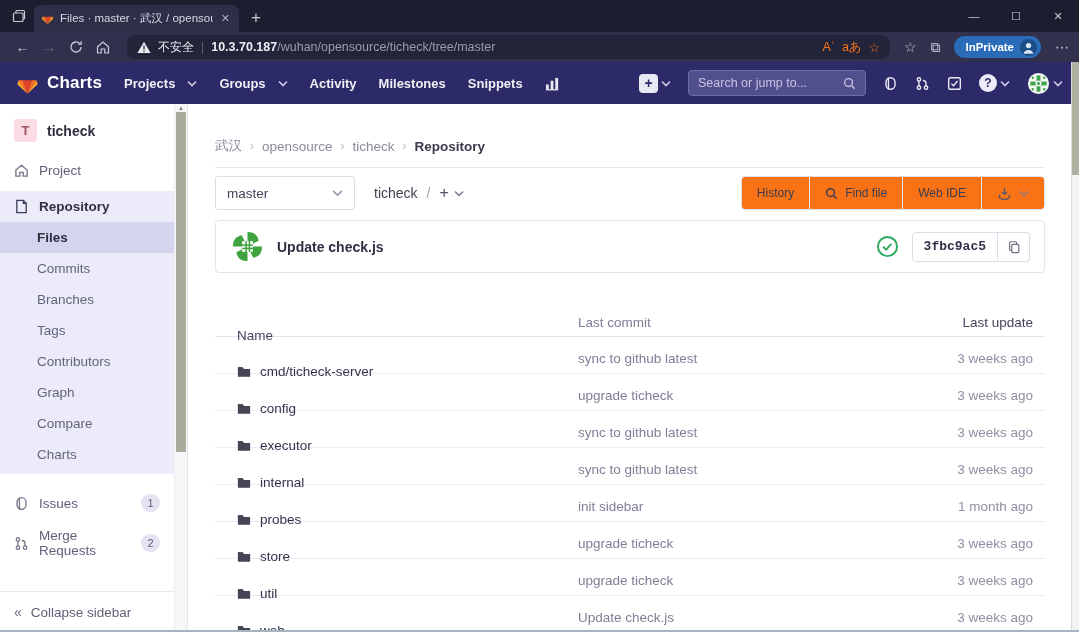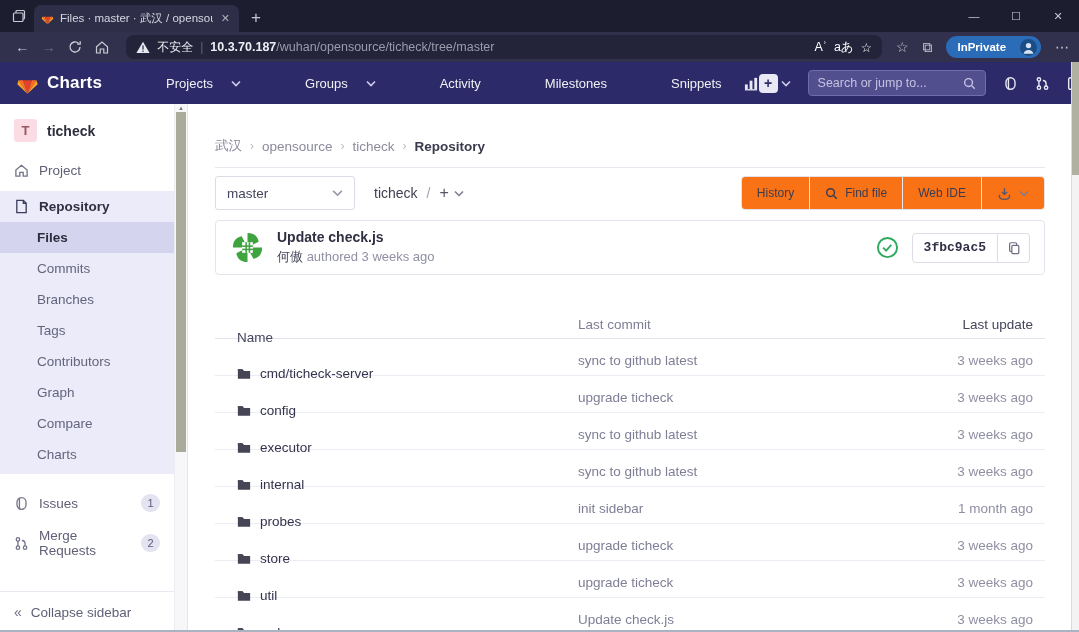--- a/index.html
+++ b/index.html
@@ -23,32 +23,32 @@
   .toolbar { height:30px; background:#31314d; display:flex; align-items:center; padding:0 10px; gap:2px; flex:none; }
   .nav-ic { width:26px; text-align:center; font-size:14px; color:#cdcdd8; }
   .nav-ic.disabled { color:#6d6d82; }
   .urlbar { width:800px; height:24px; margin-left:10px; background:#23233a; border-radius:8px;
             display:flex; align-items:center; padding:0 10px; gap:7px; font-size:12px; color:#e6e6ef; }
   .sec-label { font-size:12px; color:#f0f0f6; }
   .url-sep { color:#62627a; }
   .url-text { flex:1; white-space:nowrap; overflow:hidden; font-size:12.5px; }
   .url-host { color:#eeeef4; font-weight:bold; }
   .url-path { color:#9b9bad; }
-  .url-ic { color:#ffffff; font-size:12.5px; }
+  .url-ic { color:#f97316; font-size:12.5px; }
   .tb-right { display:flex; align-items:center; gap:14px; margin-left:12px; }
   .tb-ic { color:#c9c9d4; font-size:14px; }
   .inprivate { height:22px; background:#2b6cb8; border-radius:11px; display:flex; align-items:center;
-               gap:14px; padding:0 4px 0 11px; color:#fff; font-size:11.5px; font-weight:bold; }
+               gap:6px; padding:0 4px 0 11px; color:#fff; font-size:11.5px; font-weight:bold; }
 
   
   .glnav { height:42px; background:#2c2a68; display:flex; align-items:center; padding:0 16px; flex:none; }
   .brand { display:flex; align-items:center; gap:8px; margin-right:22px; }
   .brand-name { color:#fff; font-size:17px; font-weight:bold; letter-spacing:.2px; }
   .gl-links { display:flex; align-items:center; gap:22px; }
-  .gl-link { color:rgba(255,255,255,.93); font-size:13px; font-weight:normal; display:flex; align-items:center; gap:18px;margin-left:42px; }
+  .gl-link { color:rgba(255,255,255,.93); font-size:13px; font-weight:bold; display:flex; align-items:center; gap:12px; }
   .chev { display:inline-block; }
   .glnav-right { margin-left:auto; display:flex; align-items:center; gap:17px; }
   .plus-box { width:19px; height:19px; background:#e9e9f5; border-radius:4px; color:#2c2a68;
               font-weight:bold; font-size:14px; line-height:18px; text-align:center; }
   .gl-search { width:178px; height:26px; background:#514f8d; border:1px solid #6f6dab; border-radius:4px;
                display:flex; align-items:center; padding:0 9px; }
   .gl-search input { flex:1; background:transparent; border:none; outline:none; color:#84cc16;
                      font-size:12.5px; font-family:"Liberation Sans",sans-serif; min-width:0; }
   .gl-search input::placeholder { color:#c5c3e4; }
   .gl-ic { color:#e9e9f5; display:flex; align-items:center; gap:3px; }
@@ -422,24 +422,20 @@
           <rect x="12.5" y="12.5" width="11" height="11" fill="#fff"></rect>
           <g fill="#3fa33f">
             <rect x="12.5" y="15.8" width="11" height="1.6"></rect>
               <rect x="12.5" y="19.2" width="11" height="1.6"></rect>
             <rect x="15.8" y="12.5" width="1.6" height="11"></rect>
               <rect x="19.2" y="12.5" width="1.6" height="11"></rect>
           </g>
         </svg>
         <div class="commit-texts">
           <div class="commit-title">Update check.js</div>
-          <div class="commit-sub">
-            <span class="commit-author">何傲</span>
-            <span>authored 3 weeks ago</span>
-          </div>
         </div>
         <div class="commit-right">
           <svg width="23" height="23" viewBox="0 0 24 24" fill="none">
             <circle cx="12" cy="12" r="10" stroke="#2faa60" stroke-width="2"></circle>
             <path d="m7.5 12.2 3 3 5.5-6" stroke="#2faa60" stroke-width="2"></path>
           </svg>
           <div class="hash-group">
             <span class="hash-box">3fbc9ac5</span>
             <span class="copy-btn">
               <svg width="14" height="14" viewBox="0 0 16 16" fill="none" stroke="#6e6e84" stroke-width="1.4">

